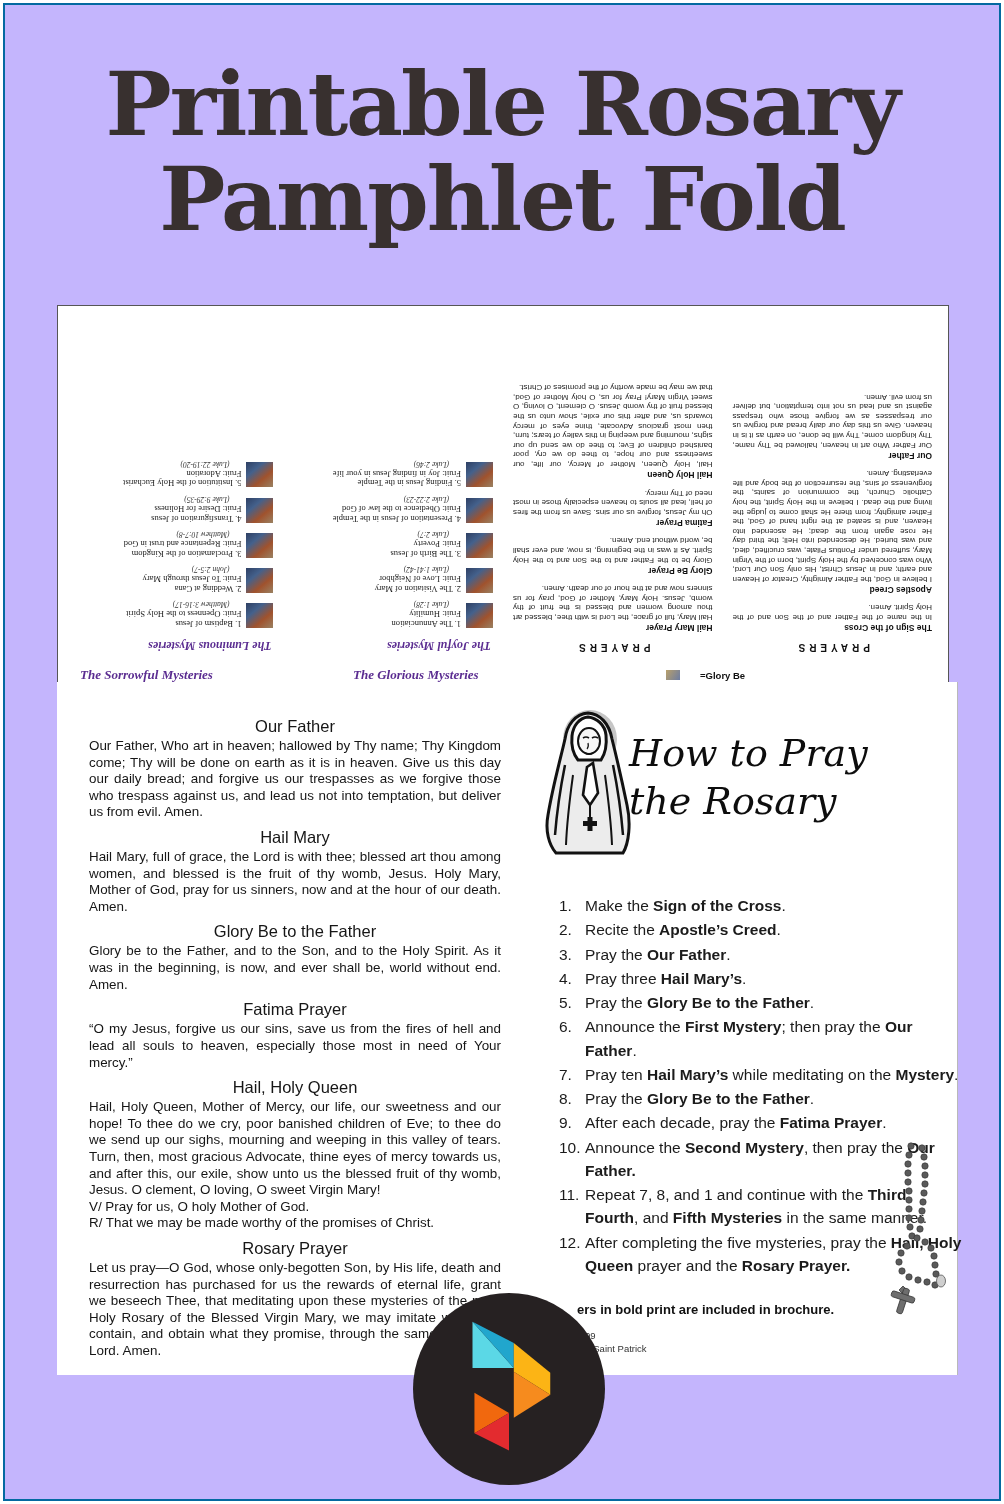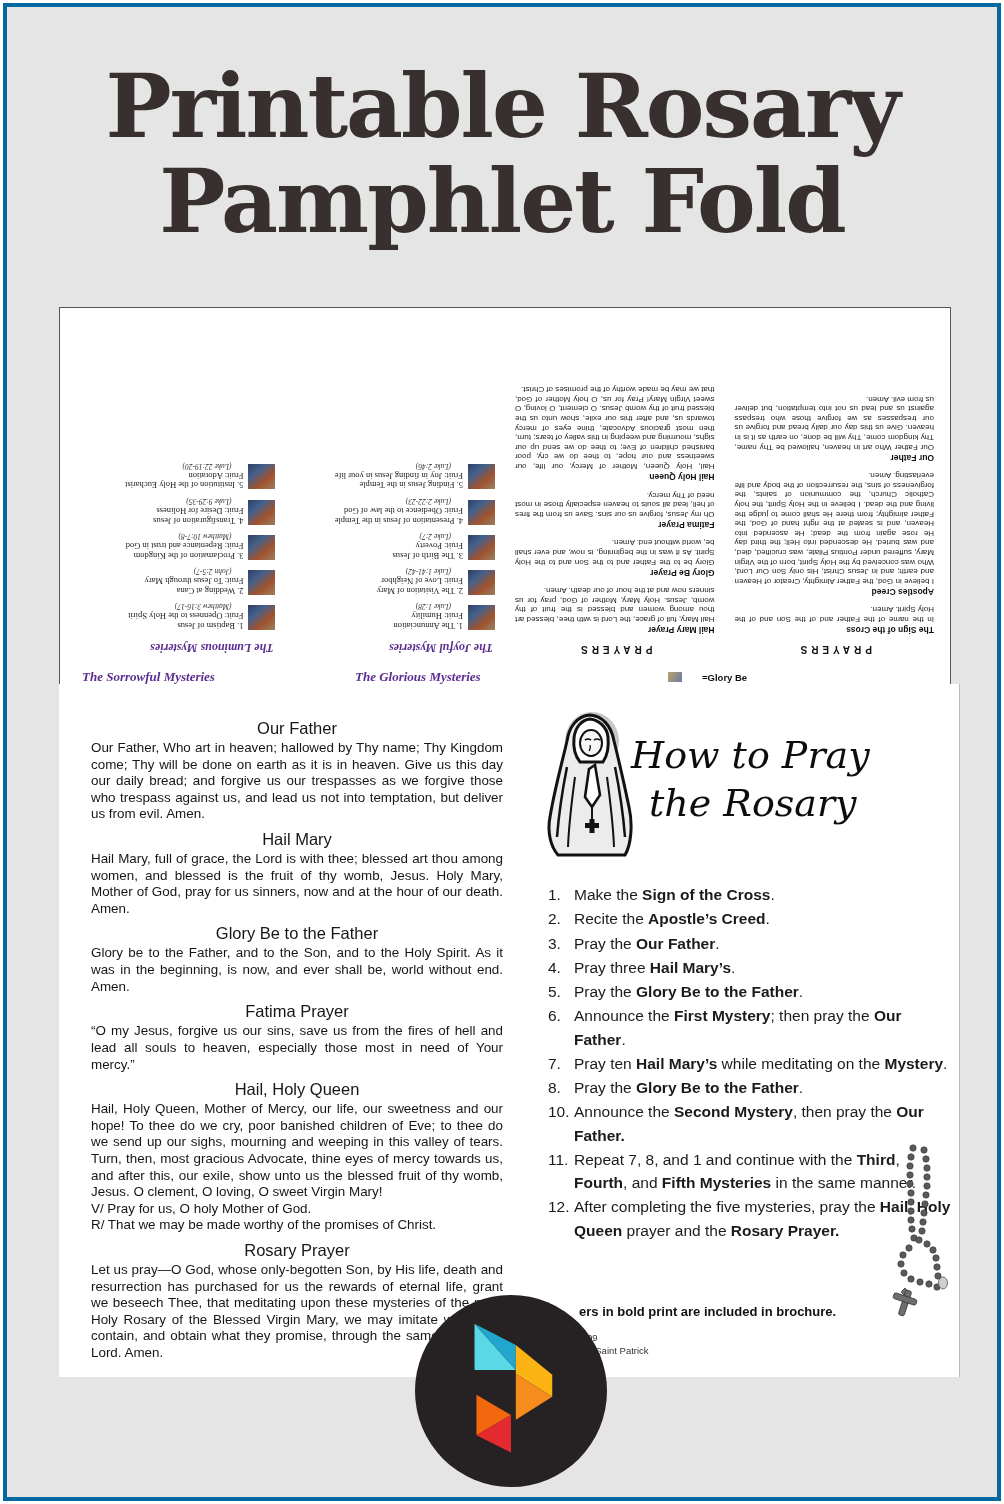--- a/index.html
+++ b/index.html
@@ -1,18 +1,18 @@
 <!DOCTYPE html>
 <html><head>
 <meta charset="utf-8">
 <style>
   html,body{margin:0;padding:0;}
   body{width:1004px;height:1504px;position:relative;background:#ffffff;overflow:hidden;
        font-family:"Liberation Sans", sans-serif;}
-  .frame{position:absolute;inset:3px;border:4px solid #0369a1;background:#e5e5e5;}
+  .frame{position:absolute;inset:3px;border:2px solid #0369a1;background:#c4b5fd;}
   
   .big-title{position:absolute;left:0;top:52px;width:100%;text-align:center;
     font-family:"DejaVu Serif", serif;font-weight:bold;font-size:88px;line-height:1.08;
     color:#38302f;letter-spacing:-2px;}
   
   .sheet{position:absolute;background:#ffffff;}
   .sheet-back{left:52px;top:300px;width:890px;height:377px;border:1px solid #565656;border-bottom:none;overflow:hidden;}
   .sheet-front{left:52px;top:677px;width:900px;height:693px;border-right:1px solid #b9b9b9;overflow:visible;}
   
   .rot{position:absolute;left:16px;right:16px;top:4px;bottom:0;display:flex;gap:20px;
@@ -40,22 +40,22 @@
   .clip-glorybe .gb-txt{font-weight:bold;font-size:9.5px;color:#111;}
   
   .prayers-left{position:absolute;left:32px;top:28px;width:412px;color:#161616;}
   .fp-head{text-align:center;font-size:16.5px;margin:7px 0 2px 0;}
   .fp-body{font-size:13.4px;line-height:1.24;text-align:justify;}
   .fp-line{font-size:13.4px;line-height:1.24;text-align:left;}
   
   .mary{position:absolute;left:486px;top:22px;width:90px;height:152px;}
   .howto-title{position:absolute;left:572px;top:48px;font-family:"DejaVu Serif", serif;
        font-style:italic;font-size:38px;line-height:1.25;color:#0d0d0d;}
-  .howto-title .t2{margin-left:18px;}
-  .steps{position:absolute;left:486px;top:196px;width:404px;list-style:none;margin:3px;padding:0;}
+  .howto-title .t2{}
+  .steps{position:absolute;left:486px;top:196px;width:404px;list-style:none;margin:16px;padding:0;}
   .step{font-size:15.5px;line-height:1.5;color:#1b1b1b;padding-left:26px;margin-bottom:1px;}
   .step .num{display:inline-block;width:26px;margin-left:-26px;}
   .note-frag{position:absolute;left:520px;top:620px;font-weight:bold;font-size:13px;color:#111;}
   .credit1{position:absolute;left:528px;top:648px;font-size:9.5px;color:#333;}
   .credit2{position:absolute;left:531px;top:661px;font-size:9.5px;color:#333;}
   .rosary{position:absolute;left:830px;top:456px;width:66px;height:182px;}
   
   .logo{position:absolute;left:408px;top:1288px;width:192px;height:192px;z-index:6;}
 </style>
 </head>
@@ -243,20 +243,21 @@
 
     <ol class="steps" id="steps">
         <li class="step"><span class="num">1.</span><span>Make the </span><b>Sign of the Cross</b><span>.</span></li>
         <li class="step"><span class="num">2.</span><span>Recite the </span><b>Apostle’s Creed</b><span>.</span></li>
         <li class="step"><span class="num">3.</span><span>Pray the </span><b>Our Father</b><span>.</span></li>
         <li class="step"><span class="num">4.</span><span>Pray three </span><b>Hail Mary’s</b><span>.</span></li>
         <li class="step"><span class="num">5.</span><span>Pray the </span><b>Glory Be to the Father</b><span>.</span></li>
         <li class="step"><span class="num">6.</span><span>Announce the </span><b>First Mystery</b><span>; then pray the </span><b>Our Father</b><span>.</span></li>
         <li class="step"><span class="num">7.</span><span>Pray ten </span><b>Hail Mary’s</b><span> while meditating on the </span><b>Mystery</b><span>.</span></li>
         <li class="step"><span class="num">8.</span><span>Pray the </span><b>Glory Be to the Father</b><span>.</span></li>
+        <li class="step"><span class="num">9.</span><span>After each decade, pray the </span><b>Fatima Prayer</b><span>.</span></li>
         <li class="step"><span class="num">10.</span><span>Announce the </span><b>Second Mystery</b><span>, then pray the </span><b>Our Father.</b></li>
         <li class="step"><span class="num">11.</span><span>Repeat 7, 8, and 1 and continue with the </span><b>Third</b><span>, </span><b>Fourth</b><span>, and </span><b>Fifth Mysteries</b><span> in the same manner.</span></li>
         <li class="step"><span class="num">12.</span><span>After completing the five mysteries, pray the </span><b>Hail, Holy Queen</b><span> prayer and the </span><b>Rosary Prayer.</b></li>
       </ol>
 
     <div class="note-frag">ers in bold print are included in brochure.</div>
     <div class="credit1">09</div>
     <div class="credit2">f Saint Patrick</div>
 
     <svg class="rosary" viewBox="0 0 66 182">

